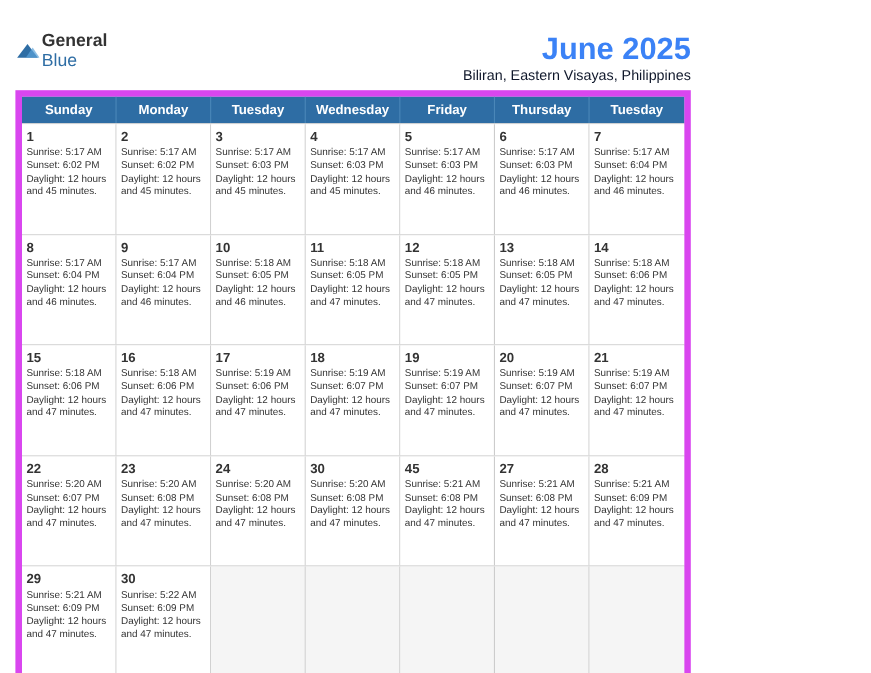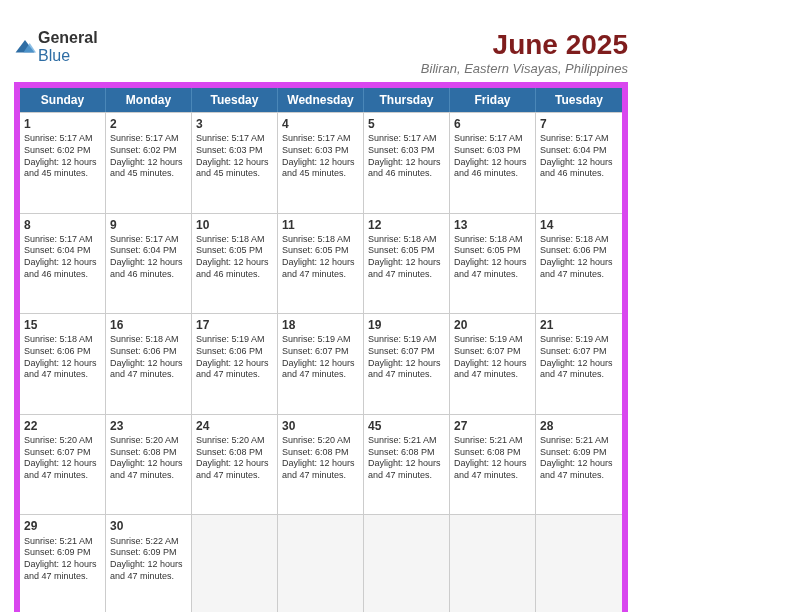--- a/index.html
+++ b/index.html
@@ -44,26 +44,25 @@
     .logo-icon {
       width: 22px;
       height: 18px;
     }
     .title-block {
       text-align: right;
     }
     .cal-title {
       font-size: 28px;
       font-weight: bold;
-      color: #7f1d1d;
+      color: #3b82f6;
     }
     .cal-subtitle {
       font-size: 13px;
-      color: #737373;
-      font-style: italic;
+      color: #0f172a;
     }
     .calendar {
       flex: 1;
       display: flex;
       flex-direction: column;
       border: 6px solid #d946ef;
     }
     .cal-header-row {
       display: grid;
       grid-template-columns: repeat(7, 1fr);
@@ -131,22 +130,22 @@
       <div class="cal-subtitle">Biliran, Eastern Visayas, Philippines</div>
     </div>
   </div>
 
   <div class="calendar">
     <div class="cal-header-row">
     <div class="cal-header-cell">Sunday</div>
         <div class="cal-header-cell">Monday</div>
         <div class="cal-header-cell">Tuesday</div>
         <div class="cal-header-cell">Wednesday</div>
+        <div class="cal-header-cell">Friday</div>
         <div class="cal-header-cell">Thursday</div>
-        <div class="cal-header-cell">Friday</div>
         <div class="cal-header-cell">Tuesday</div>
       </div>
     <div class="cal-body">
     <div class="cal-row">
           <div class="cal-cell">
             <span class="day-num">1</span>
             <div class="cell-text">Sunrise: 5:17 AM<br>Sunset: 6:02 PM<br>Daylight: 12 hours and 45 minutes.</div>
           </div>
           <div class="cal-cell">
             <span class="day-num">2</span>

